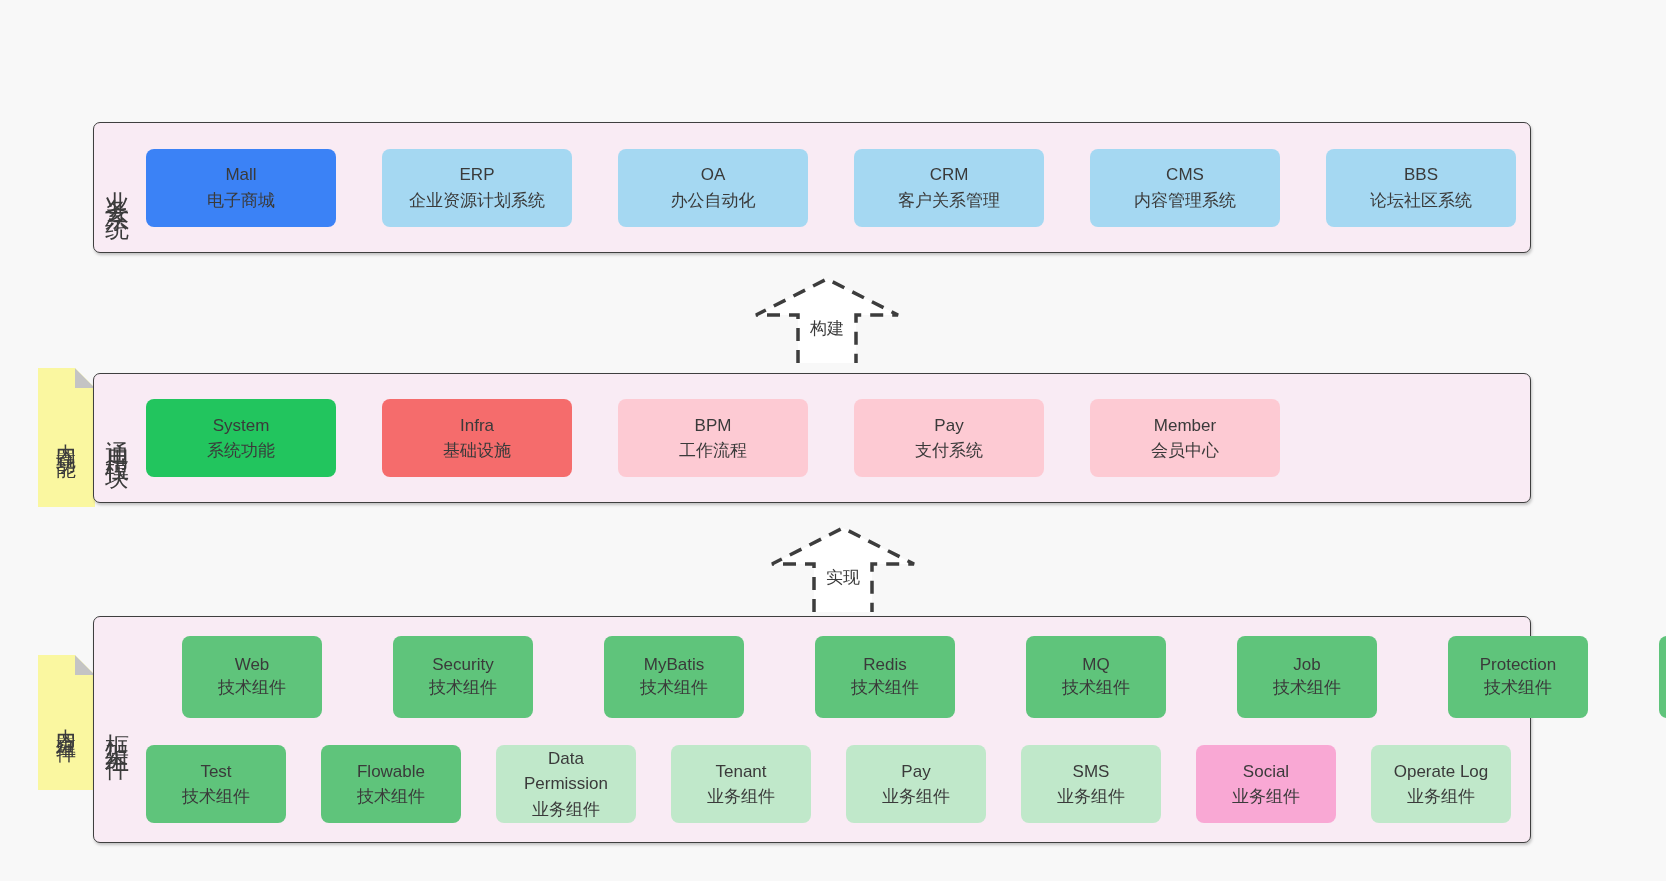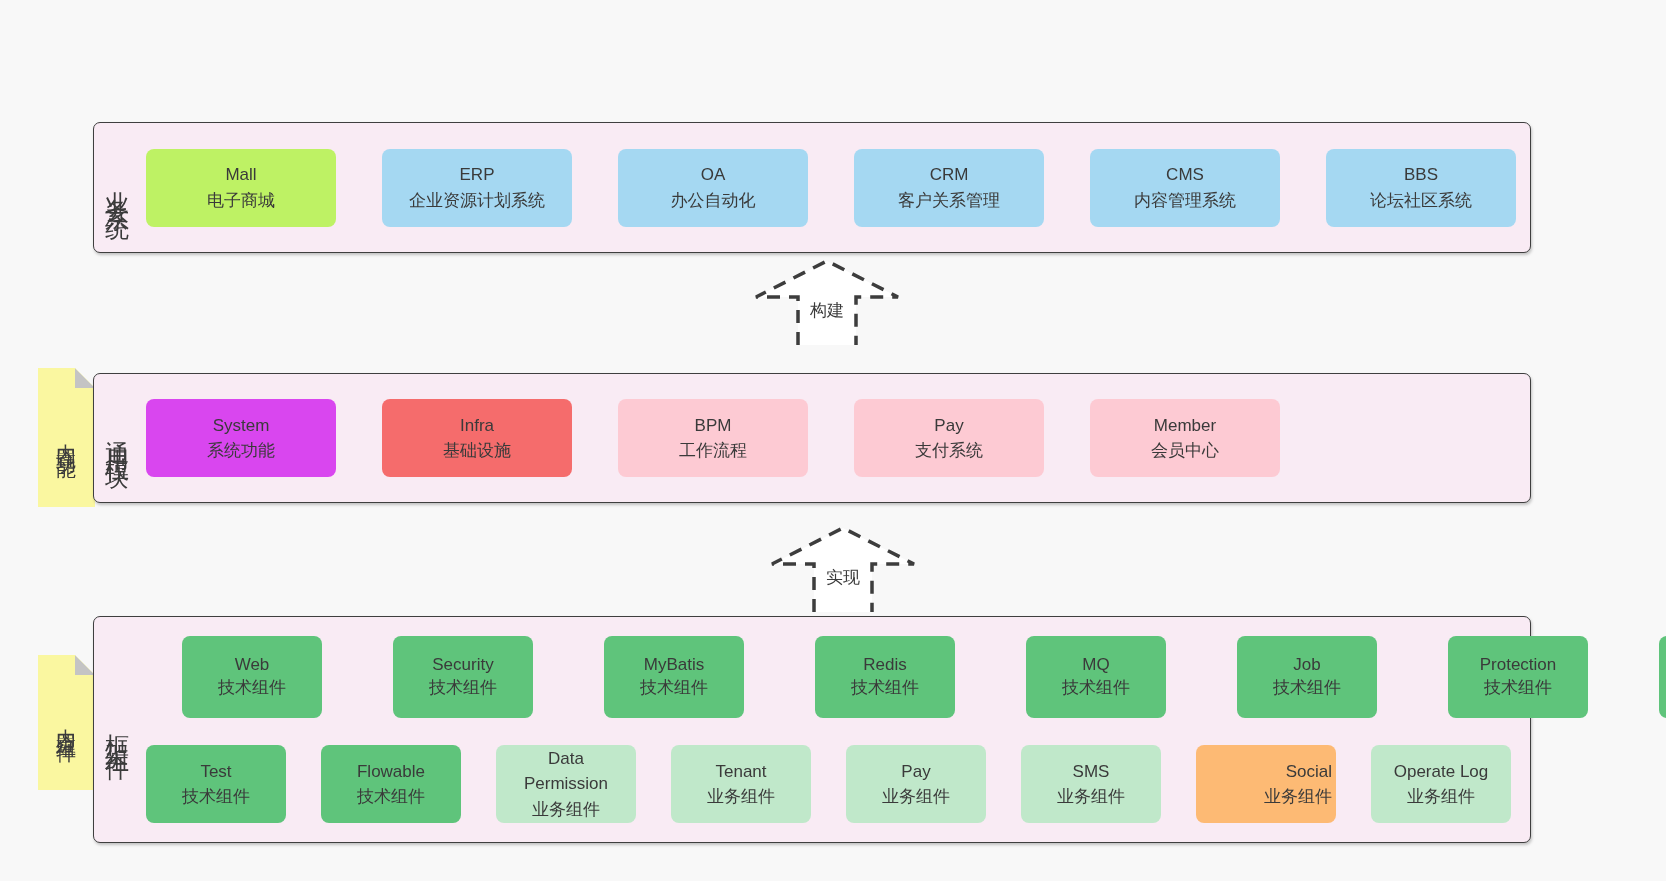--- a/index.html
+++ b/index.html
@@ -52,21 +52,21 @@
     clip-path:polygon(0 0, 100% 100%, 0 100%);
   }
   .sticky .sticky-text{
     writing-mode:vertical-lr;text-orientation:upright;
     font-size:20px;letter-spacing:5px;line-height:1;color:#3b3b3b;
     white-space:nowrap;
   }
   .arrow{
     position:absolute;width:150px;height:90px;
   }
-  .arrow-1{left:752px;top:258px;}
+  .arrow-1{left:752px;top:276px;}
   .arrow-2{left:768px;top:506px;margin-top:19px;}
   .arrow svg{display:block;width:150px;height:90px;}
   .arrow .arrow-label{
     position:absolute;left:50%;top:40px;transform:translateX(-50%);
     background:#ffffff;padding:1px 4px;font-size:17px;color:#3b3b3b;
     white-space:nowrap;
   }
 </style>
 </head>
 <body>
@@ -76,21 +76,21 @@
   <div class="sticky-text">内置功能</div>
 </div>
 <div class="sticky sticky-2">
   <div class="fold"></div>
   <div class="sticky-text">内置组件</div>
 </div>
 
 <div class="band band-1">
   <div class="side-label">业务系统</div>
 <div class="box-row">
-      <div class="node" style="background: #bef264;">
+      <div class="node" style="background: #3b82f6;">
         <div>Mall</div>
         <div>电子商城</div>
       </div>
       <div class="node" style="background: rgb(165, 216, 242);">
         <div>ERP</div>
         <div>企业资源计划系统</div>
       </div>
       <div class="node" style="background: rgb(165, 216, 242);">
         <div>OA</div>
         <div>办公自动化</div>
@@ -113,21 +113,21 @@
 <div class="arrow arrow-1">
   <svg viewBox="0 0 150 90">
     <path d="M46,87 L46,39 L4,39 L75,3 L146,39 L104,39 L104,87" fill="#ffffff" stroke="#3d3d3d" stroke-width="3.5" stroke-dasharray="13 9" stroke-linecap="butt" stroke-linejoin="miter"></path>
   </svg>
   <div class="arrow-label">构建</div>
 </div>
 
 <div class="band band-2">
   <div class="side-label">通用模块</div>
 <div class="box-row">
-      <div class="node" style="background: #d946ef;">
+      <div class="node" style="background: #22c55e;">
         <div>System</div>
         <div>系统功能</div>
       </div>
       <div class="node" style="background: rgb(245, 108, 108);">
         <div>Infra</div>
         <div>基础设施</div>
       </div>
       <div class="node" style="background: rgb(253, 202, 211);">
         <div>BPM</div>
         <div>工作流程</div>
@@ -205,21 +205,21 @@
         <div>业务组件</div>
       </div>
       <div class="node" style="background: rgb(192, 232, 202);">
         <div>Pay</div>
         <div>业务组件</div>
       </div>
       <div class="node" style="background: rgb(192, 232, 202);">
         <div>SMS</div>
         <div>业务组件</div>
       </div>
-      <div class="node" style="background: #fdba74; align-items: flex-end;">
+      <div class="node" style="background: #f9a8d4;">
         <div>Social</div>
         <div>业务组件</div>
       </div>
       <div class="node" style="background: rgb(192, 232, 202);">
         <div>Operate Log</div>
         <div>业务组件</div>
       </div>
     </div>
   </div>
 

